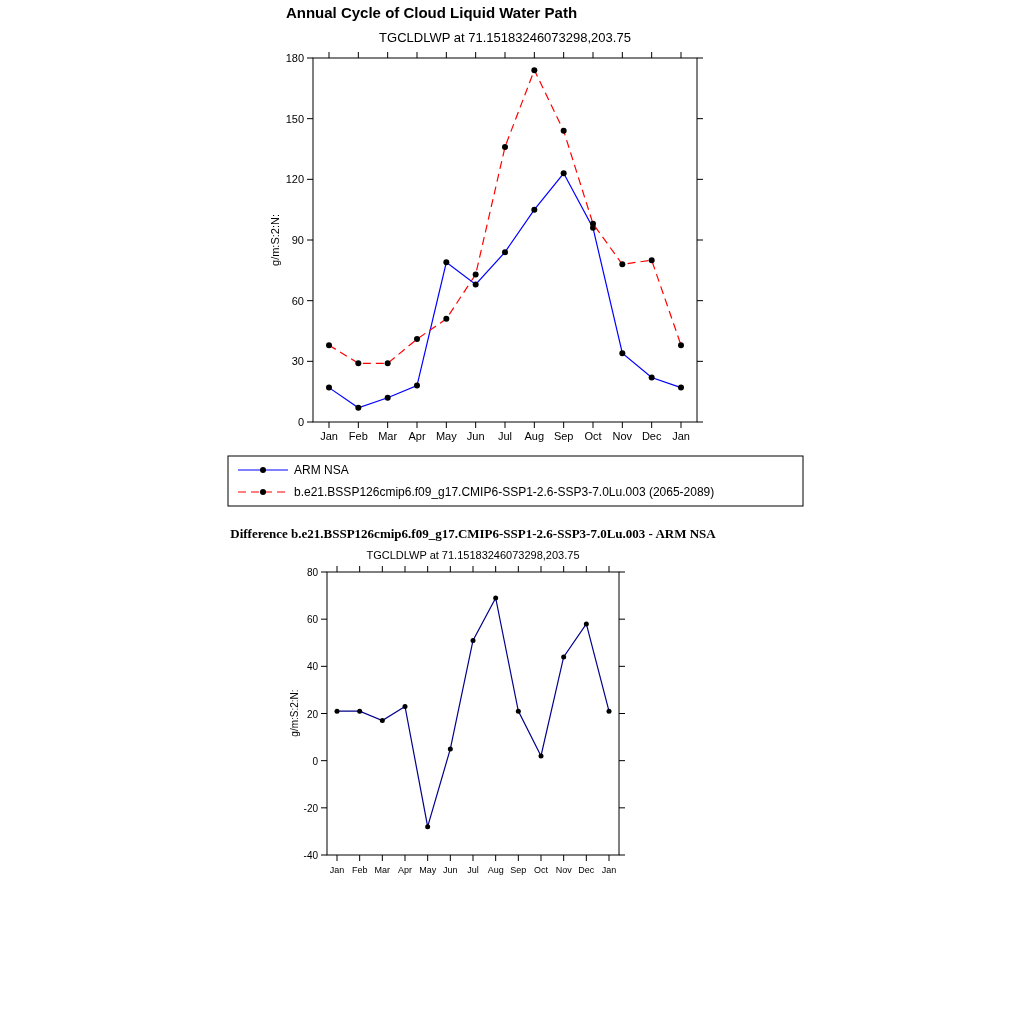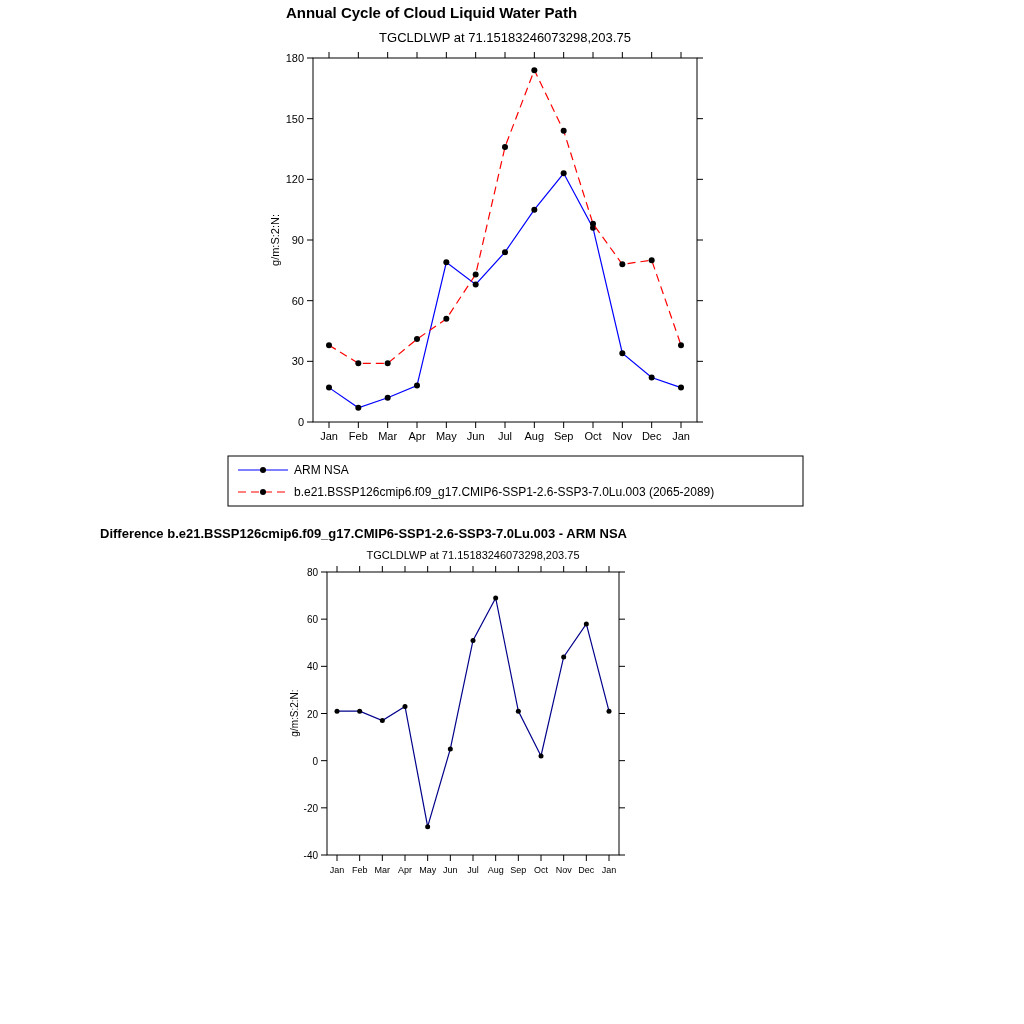--- a/index.html
+++ b/index.html
@@ -3,21 +3,21 @@
 <meta charset="utf-8">
 <style>
   html,body{margin:0;padding:0;}
   body{
     width:1024px;height:1024px;background:#ffffff;position:relative;
     font-family:"Liberation Sans", sans-serif;color:#000;overflow:hidden;
   }
   .abs{position:absolute;}
   .main-title{left:0;top:4px;width:863px;text-align:center;font-size:15px;font-weight:bold;}
   .top-subtitle{left:230px;top:30px;width:550px;text-align:center;font-size:13px;}
-  .diff-title{left:100px;top:526px;width:746px;font-size:13px;font-weight:bold;}
+  .diff-title{left:100px;top:526px;width:746px;text-align:center;font-size:13px;font-weight:bold;font-family:Liberation Serif, serif;}
   .diff-subtitle{left:150px;top:549px;width:646px;text-align:center;font-size:11px;}
   .ylab{width:80px;height:14px;text-align:center;font-size:11px;transform:rotate(-90deg);}
   .ylab1{left:236px;top:233px;}
   .ylab2{left:256px;top:706px;font-size:10px;}
   svg text{font-family:"Liberation Sans", sans-serif;fill:#000;}
 </style>
 </head>
 <body>
 
 <div class="abs main-title">Annual Cycle of Cloud Liquid Water Path</div>

